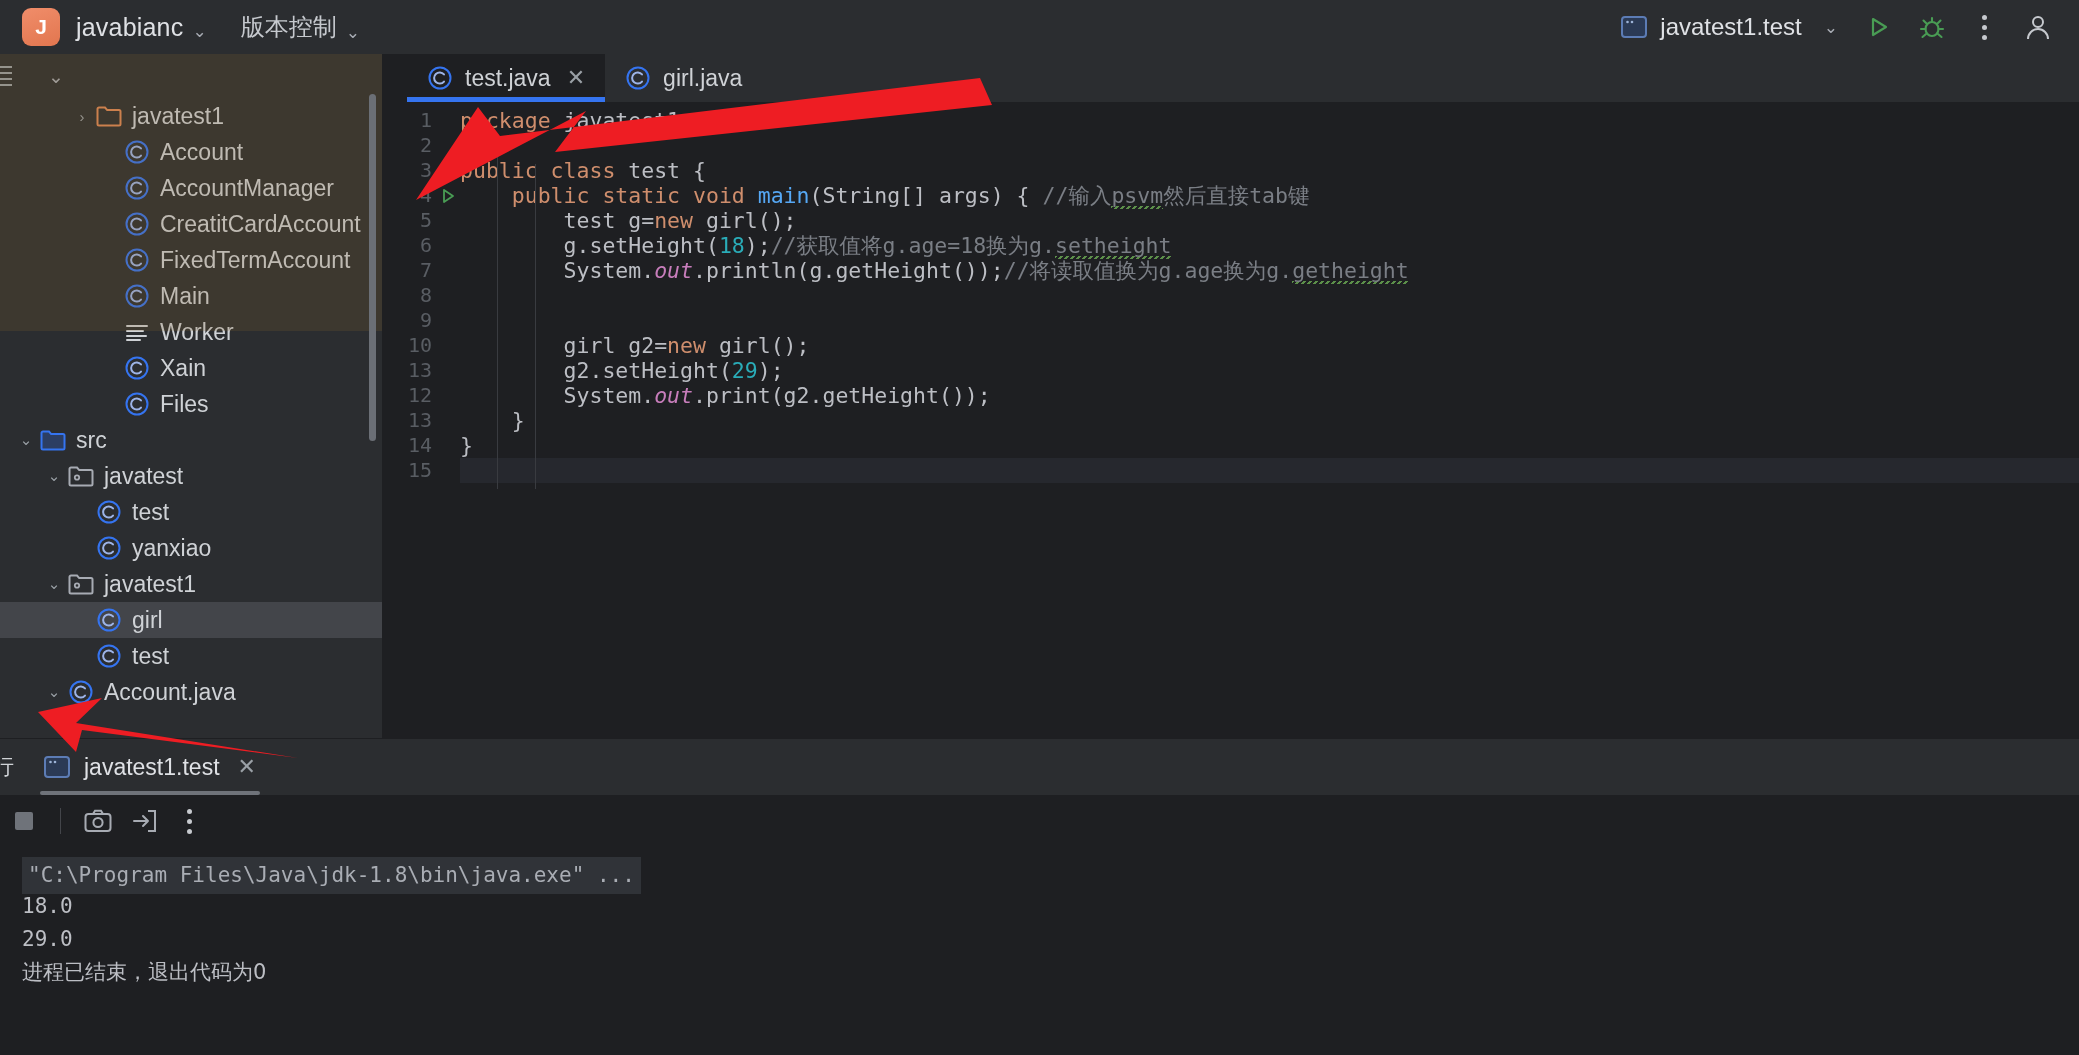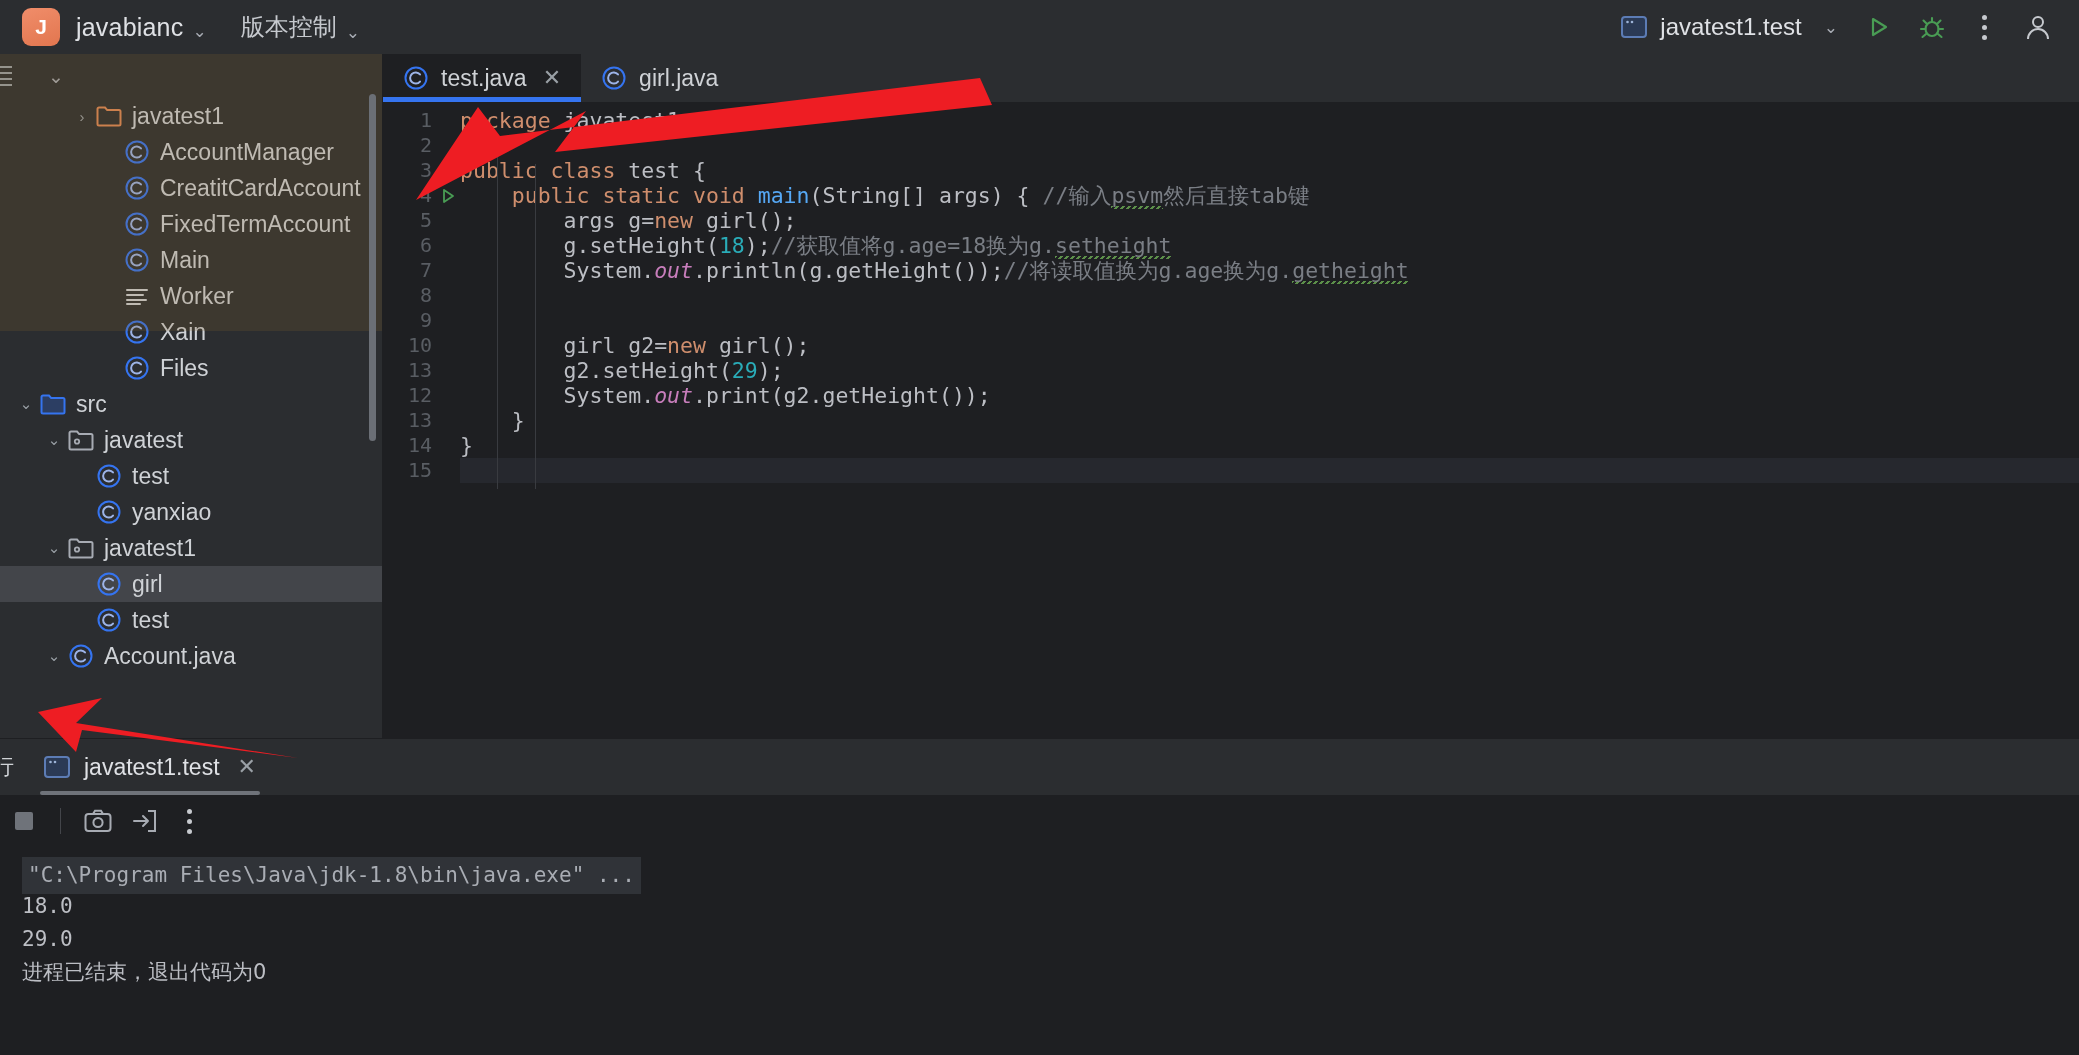--- a/index.html
+++ b/index.html
@@ -77,21 +77,21 @@
   .sb-scroll {
     position: absolute; right: 6px; top: 40px; width: 7px; height: 347px;
     background: #6b6f76; border-radius: 4px;
   }
 
   
   .editor-wrap {
     position: absolute; left: 383px; top: 54px; width: 1696px; height: 684px;
     background: #1e1f22;
   }
-  .tabbar { height: 48px; background: #2b2d30; display: flex; align-items: stretch; position: relative; }
+  .tabbar { height: 48px; background: #2b2d30; display: flex; align-items: stretch; position: relative; margin-left: 24px; }
   .etab {
     display: flex; align-items: center; gap: 12px; padding: 0 20px;
     font-size: 23px; color: #cfd2d6; position: relative; cursor: pointer;
   }
   .etab.active { background: #1e1f22; }
   .etab.active::after {
     content:""; position:absolute; left:0; right:0; bottom:0; height:5px; background:#3574f0;
   }
   .tab-close { color: #9aa0a6; font-size: 22px; margin-left: 4px; }
   .code-area {
@@ -234,20 +234,30 @@
     </div>
     <div class="sb-tree" id="tree">
         <div class="row">
           <span class="arrow" style="margin-left:70px">›</span>
           <span class="ic">
             <svg width="26" height="22" viewBox="0 0 26 22">
               <path d="M1.5 19V4a1.5 1.5 0 0 1 1.5-1.5h6l2.2 2.6H23a1.5 1.5 0 0 1 1.5 1.5V19a1.5 1.5 0 0 1-1.5 1.5H3A1.5 1.5 0 0 1 1.5 19z" fill="none" stroke="#e08855" stroke-width="2"></path>
             </svg>
           </span>
           <span>javatest1</span>
+        </div>
+        <div class="row">
+          <span class="arrow" style="margin-left:98px"></span>
+          <span class="ic">
+            <svg width="26" height="26" viewBox="0 0 26 26">
+              <circle cx="13" cy="13" r="10.5" fill="none" stroke="#3574f0" stroke-width="2"></circle>
+              <path d="M17 9.4a5.6 5.6 0 1 0 0 7.2" fill="none" stroke="#9db4e8" stroke-width="2" stroke-linecap="round"></path>
+            </svg>
+          </span>
+          <span>Account</span>
         </div>
         <div class="row">
           <span class="arrow" style="margin-left:98px"></span>
           <span class="ic">
             <svg width="26" height="26" viewBox="0 0 26 26">
               <circle cx="13" cy="13" r="10.5" fill="none" stroke="#3574f0" stroke-width="2"></circle>
               <path d="M17 9.4a5.6 5.6 0 1 0 0 7.2" fill="none" stroke="#9db4e8" stroke-width="2" stroke-linecap="round"></path>
             </svg>
           </span>
           <span>AccountManager</span>
@@ -445,21 +455,21 @@
         </div>
       <div class="codecol" id="codecol">
         <div class="indent-guide" style="left:37px;  top:37px;  height:275px;"></div>
         <div class="indent-guide" style="left:75px;  top:62px;  height:250px;"></div>
         <div class="indent-guide" style="left:37px;  top:312px; height:75px;"></div>
         <div class="indent-guide" style="left:75px;  top:312px; height:75px;"></div>
       <div class="cline"><span class="kw">package </span><span class="txt">javatest1;</span></div>
           <div class="cline">&nbsp;</div>
           <div class="cline"><span class="kw">public class </span><span class="txt">test {</span></div>
           <div class="cline"><span class="kw">    public static void </span><span class="fn">main</span><span class="txt">(String[] args) { </span><span class="cm">//输入</span><span class="cm squig">psvm</span><span class="cm">然后直接tab键</span></div>
-          <div class="cline"><span class="txt">        args g=</span><span class="kw">new </span><span class="txt">girl();</span></div>
+          <div class="cline"><span class="txt">        test g=</span><span class="kw">new </span><span class="txt">girl();</span></div>
           <div class="cline"><span class="txt">        g.setHeight(</span><span class="num">18</span><span class="txt">);</span><span class="cm">//获取值将g.age=18换为g.</span><span class="cm squig">setheight</span></div>
           <div class="cline"><span class="txt">        System.</span><span class="stat">out</span><span class="txt">.println(g.getHeight());</span><span class="cm">//将读取值换为g.age换为g.</span><span class="cm squig">getheight</span></div>
           <div class="cline">&nbsp;</div>
           <div class="cline">&nbsp;</div>
           <div class="cline"><span class="txt">        girl g2=</span><span class="kw">new </span><span class="txt">girl();</span></div>
           <div class="cline"><span class="txt">        g2.setHeight(</span><span class="num">29</span><span class="txt">);</span></div>
           <div class="cline"><span class="txt">        System.</span><span class="stat">out</span><span class="txt">.print(g2.getHeight());</span></div>
           <div class="cline"><span class="txt">    }</span></div>
           <div class="cline"><span class="txt">}</span></div>
           <div class="cline cur">&nbsp;</div>

